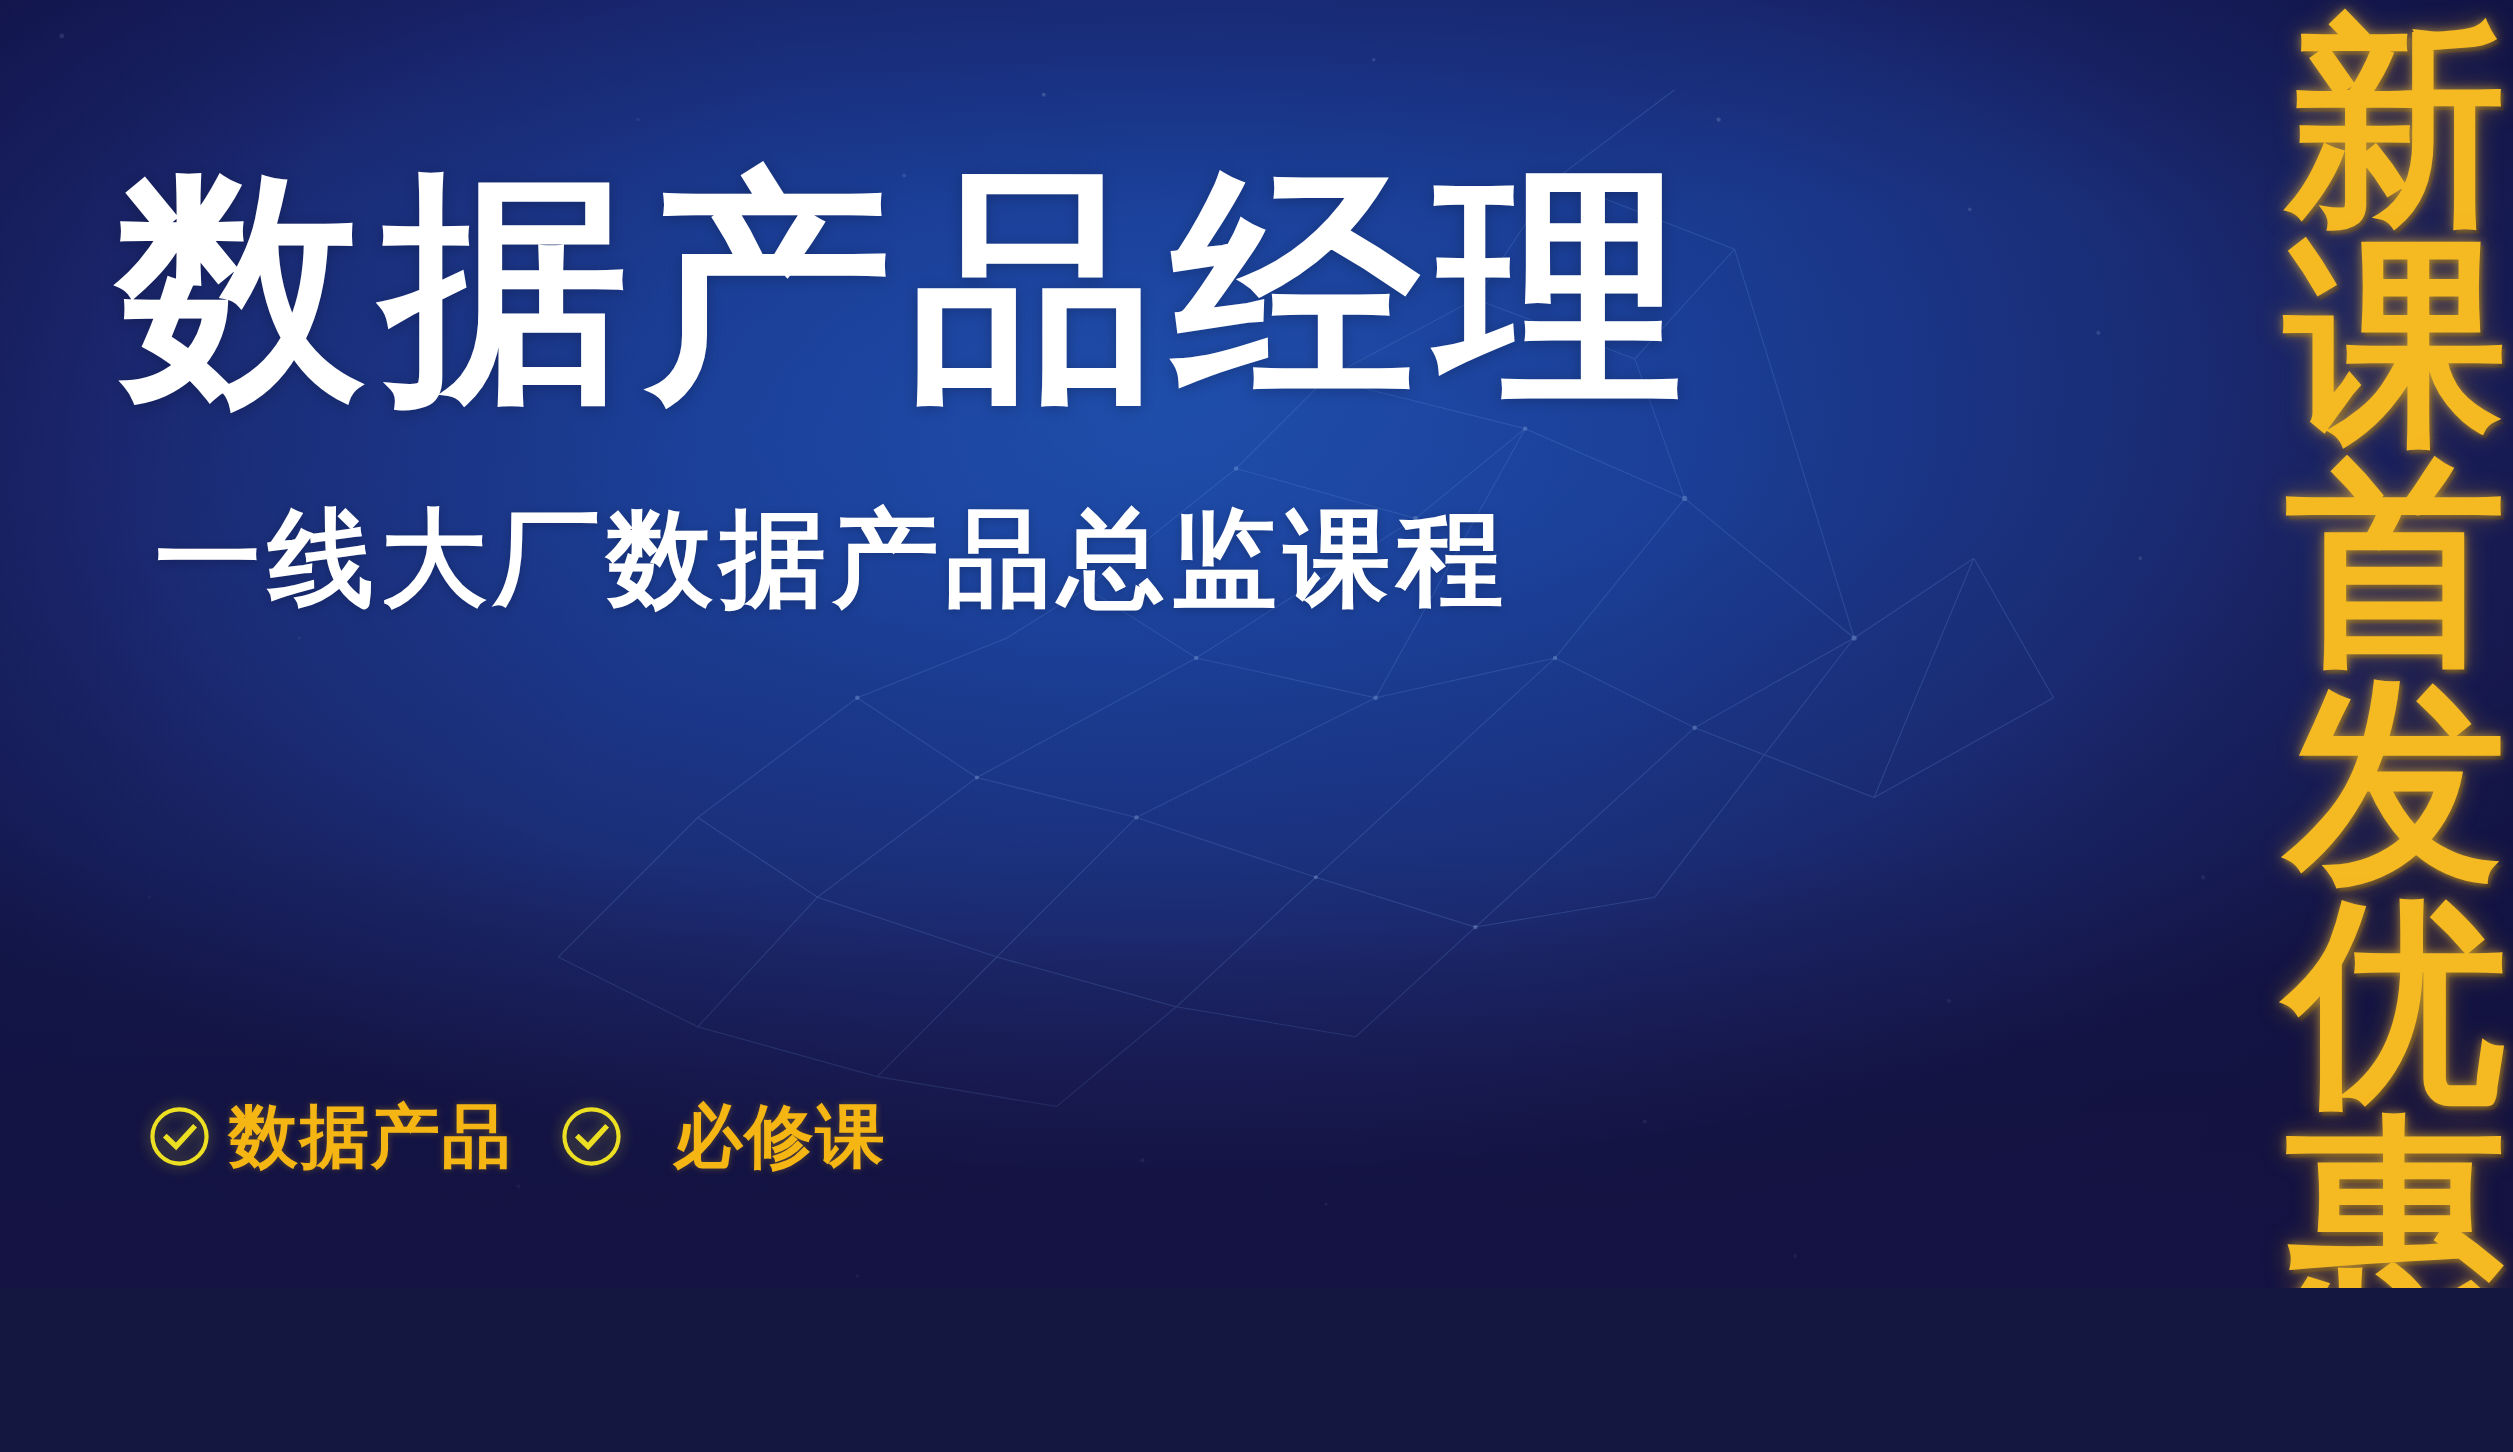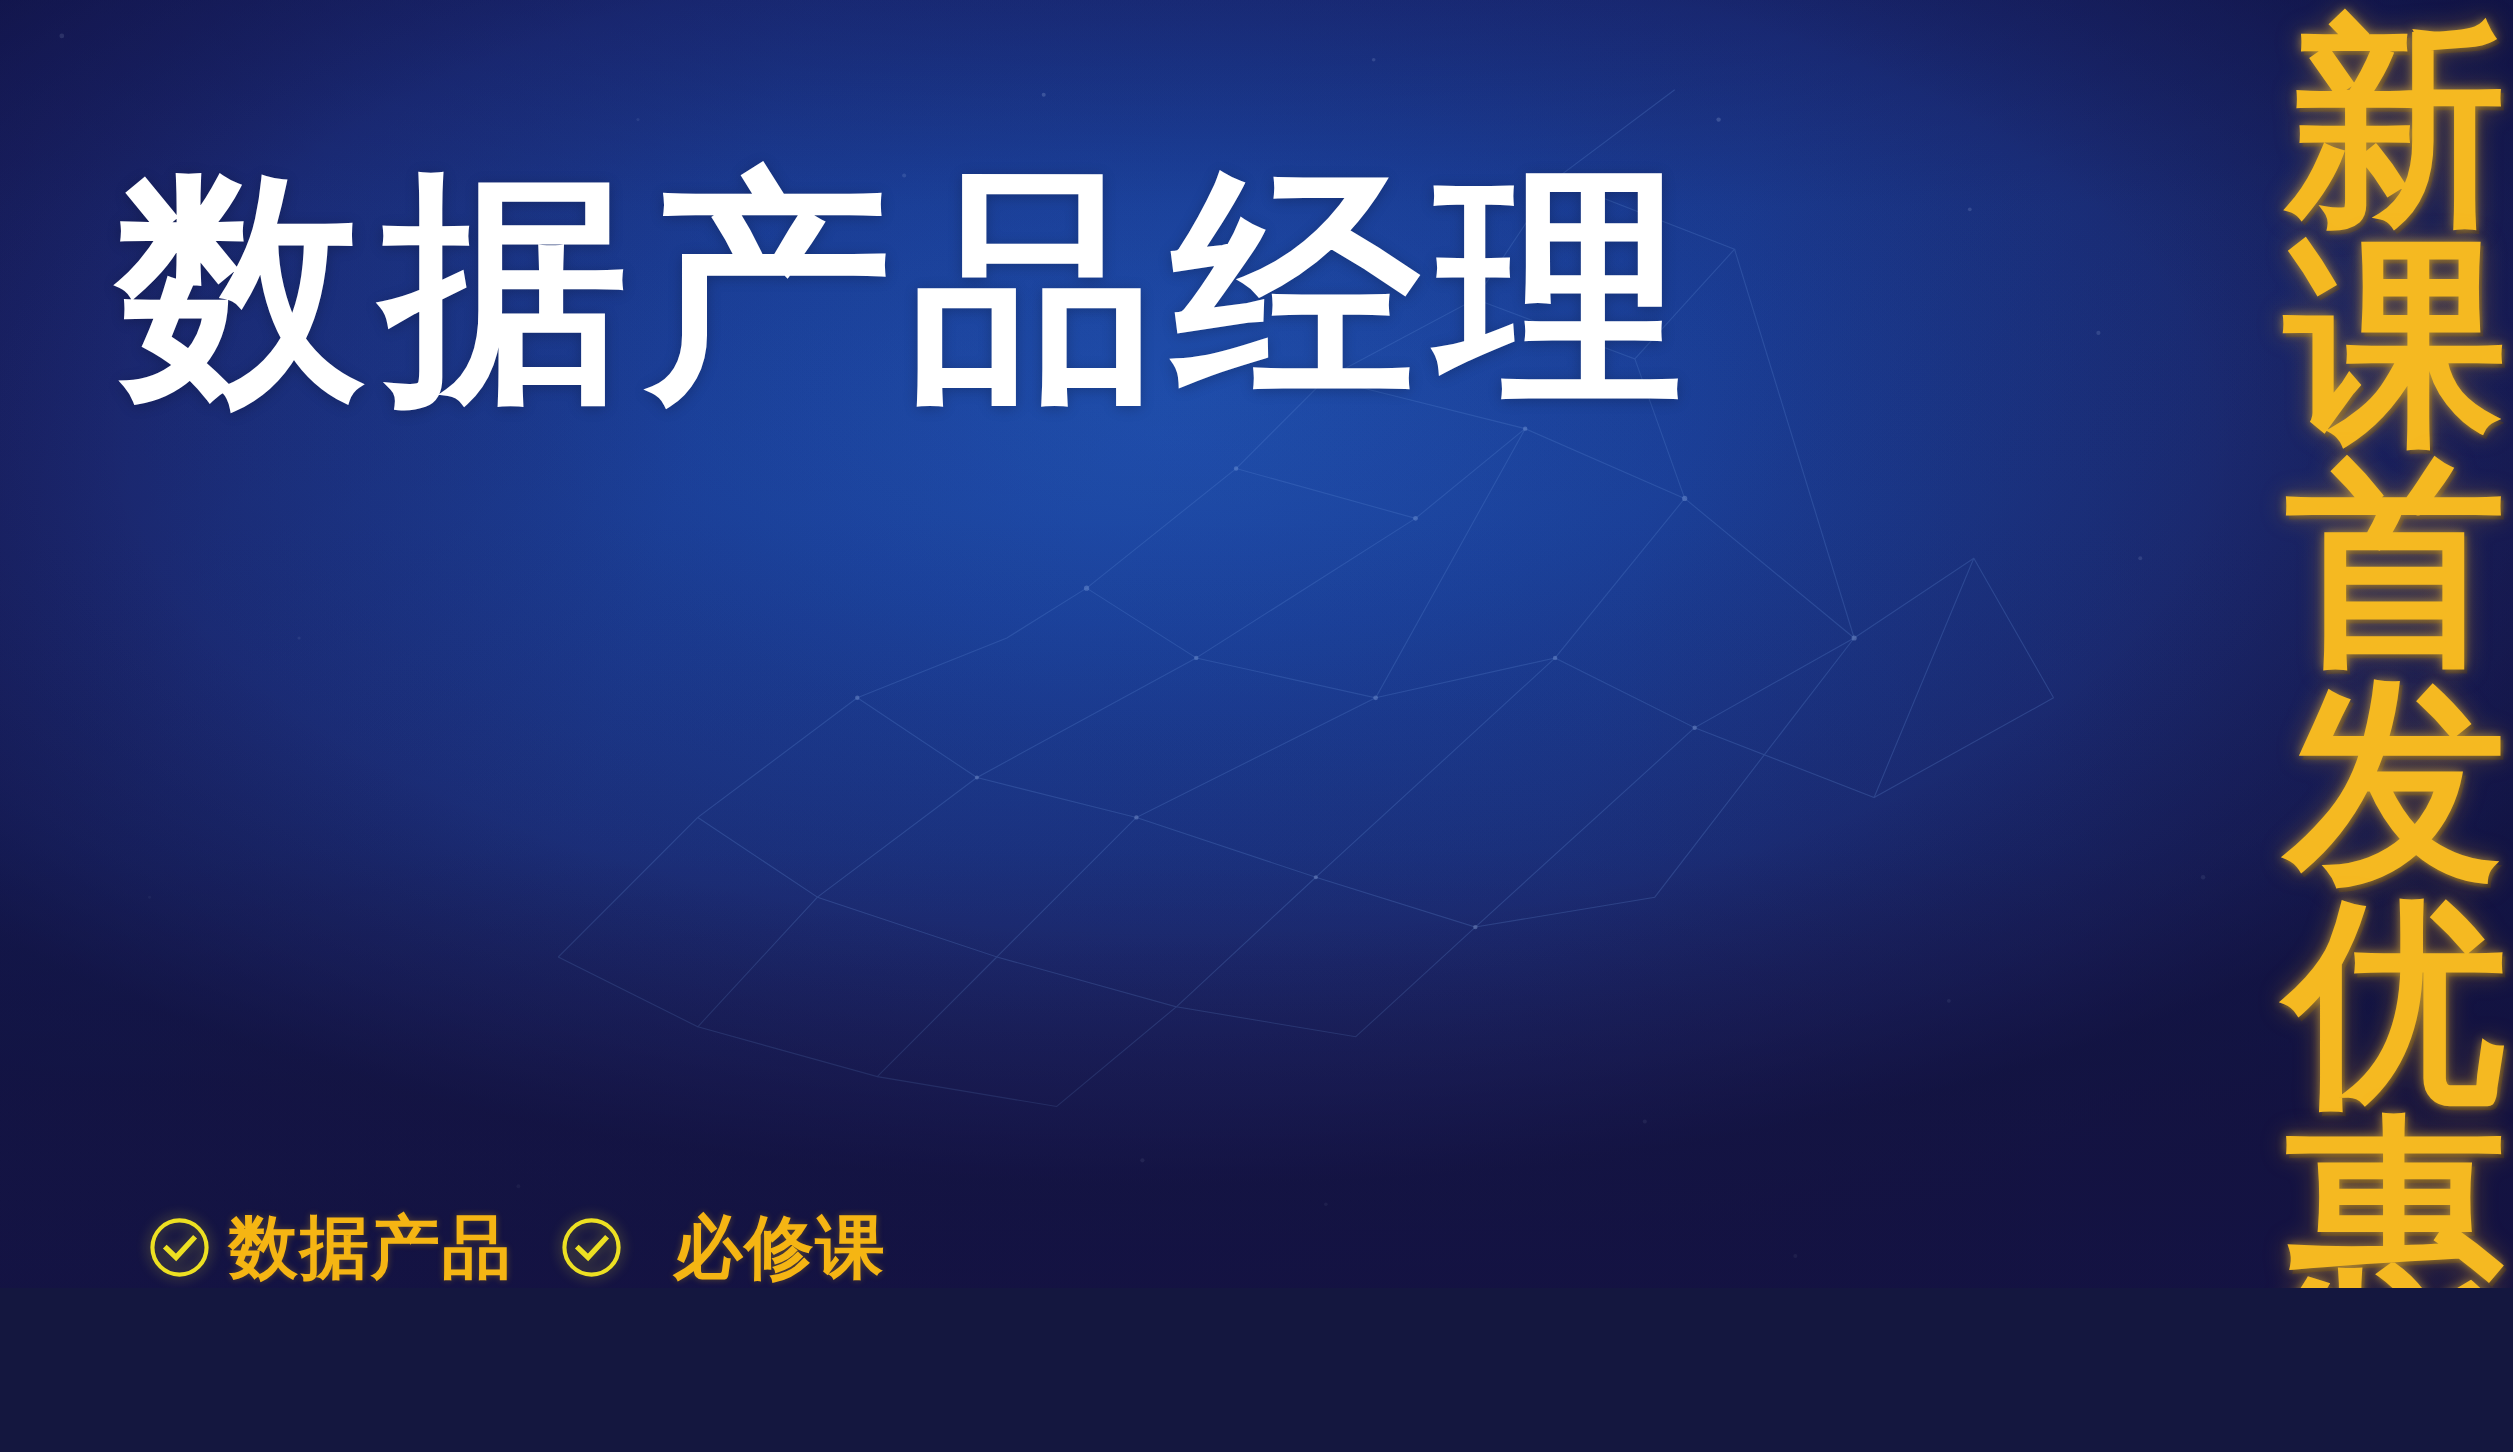--- a/index.html
+++ b/index.html
@@ -130,21 +130,21 @@
     letter-spacing: 6.9px;
     white-space: nowrap;
     font-family: "DejaVu Sans", "Liberation Sans", sans-serif;
     text-shadow: 0 2px 9.9px rgba(0,0,0,0.20);
   }
 
   
   .features {
     position: absolute;
     left: 148px;
-    top: 1213px;
+    top: 1102px;
     display: flex;
     align-items: flex-start;
     z-index: 5;
   }
   .feature {
     display: flex;
     align-items: center;
   }
   .feature + .feature { margin-left: 2px; }
   .feature.gap-wide { margin-left: 47px; gap: 33px; }
@@ -266,20 +266,21 @@
       <circle cx="640" cy="120" r="1.6" opacity="0.18"></circle>
       <circle cx="300" cy="640" r="1.6" opacity="0.16"></circle>
       <circle cx="150" cy="900" r="1.5" opacity="0.14"></circle>
     </g>
   </svg>
 
   <div class="bg-vignette"></div>
 
   <div class="headline">
     <div class="title">数据产品经理</div>
+    <div class="subtitle">一线大厂数据产品总监课程</div>
   </div>
 
   <div class="features">
 
     <div class="feature">
       <svg class="check-icon" viewBox="0 0 64 64">
         <circle cx="32" cy="32" r="27.5"></circle>
         <path d="M19 33 L28.5 42 L46 23"></path>
       </svg>
       <span class="feature-label">数据产品</span>

